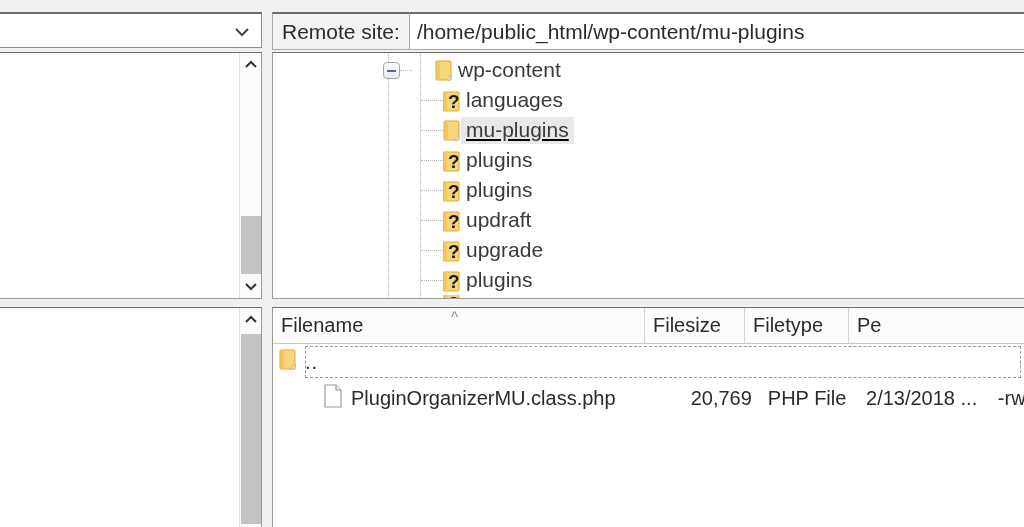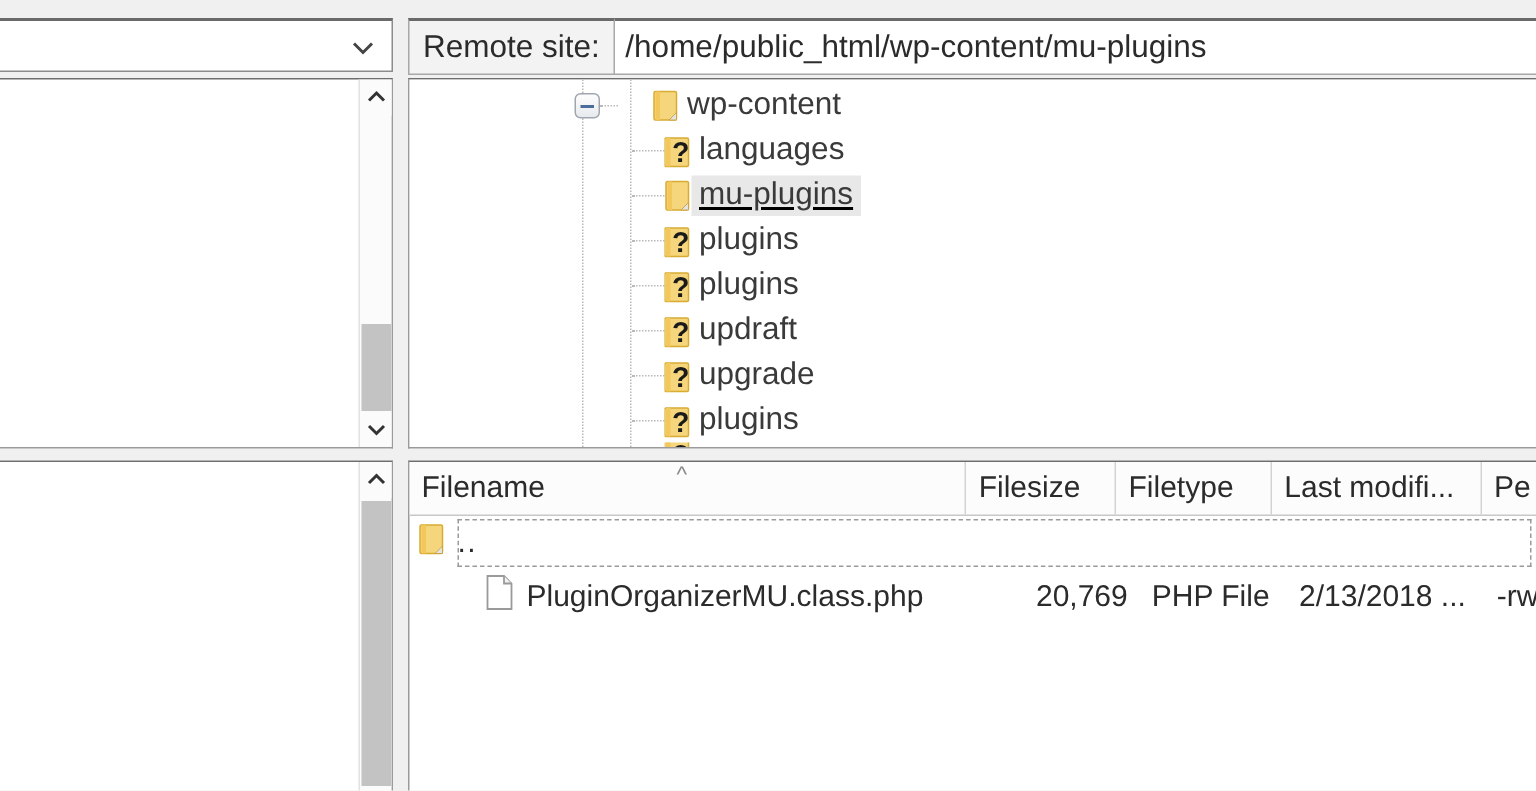--- a/index.html
+++ b/index.html
@@ -404,23 +404,20 @@
       <div class="col-head" style="width:372px;">
         <span>Filename</span>
         <span class="sort-caret">^</span>
       </div>
       <div class="col-head" style="width:100px; ">
         <span>Filesize</span>
       </div>
       <div class="col-head" style="width:104px;">
         <span>Filetype</span>
       </div>
-      <div class="col-head" style="width:140px;">
-        <span>Last modifi...</span>
-      </div>
       <div class="col-head" style="width:44px; border-right:none;">
         <span>Pe</span>
       </div>
     </div>
 
     <div class="file-row">
       <div class="focus-rect" style="width:716px;"></div>
       <div class="cell name" style="width:372px;">
         <span class="ico">
           <svg width="18" height="21" viewBox="0 0 18 21">

